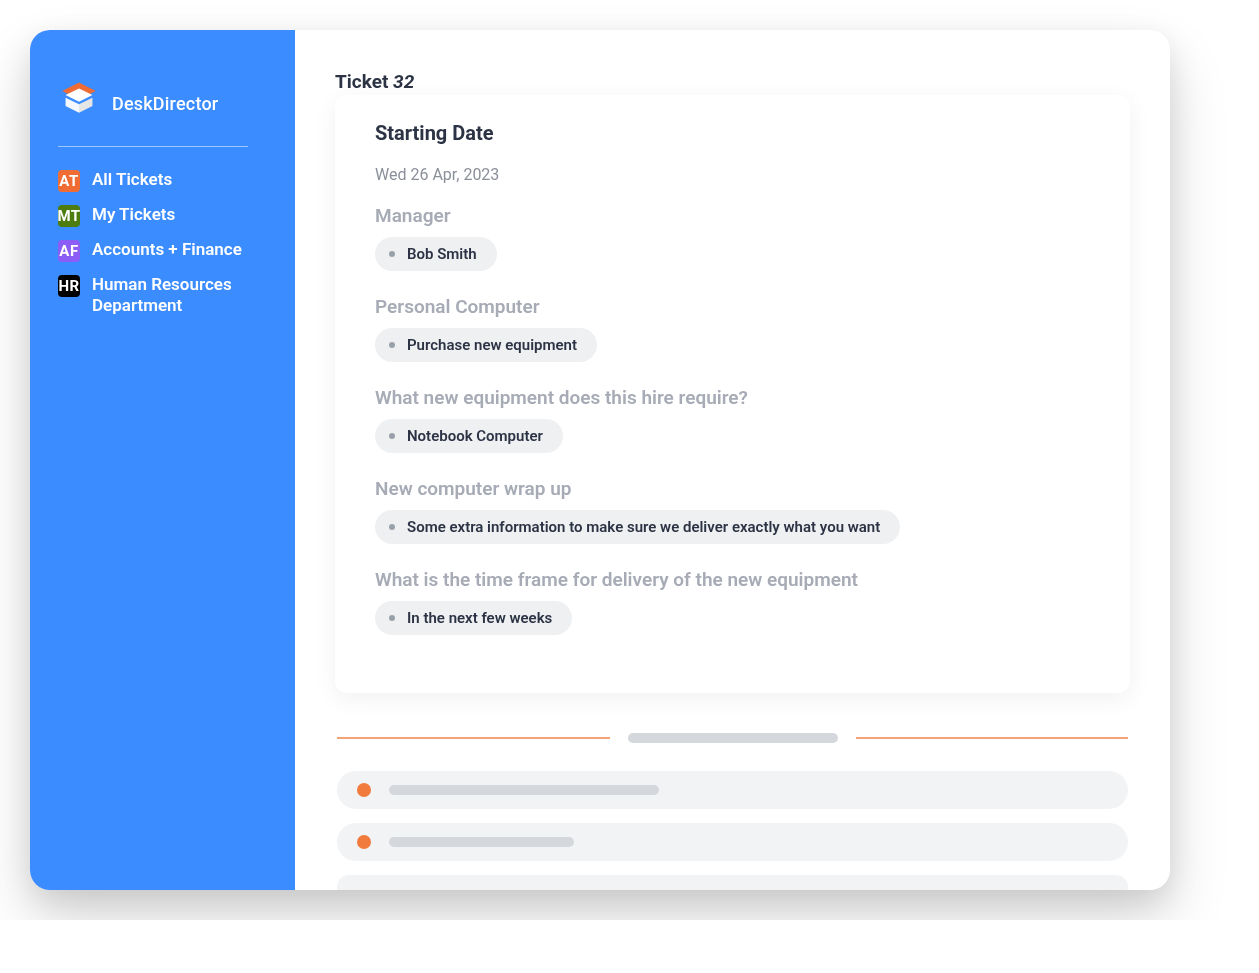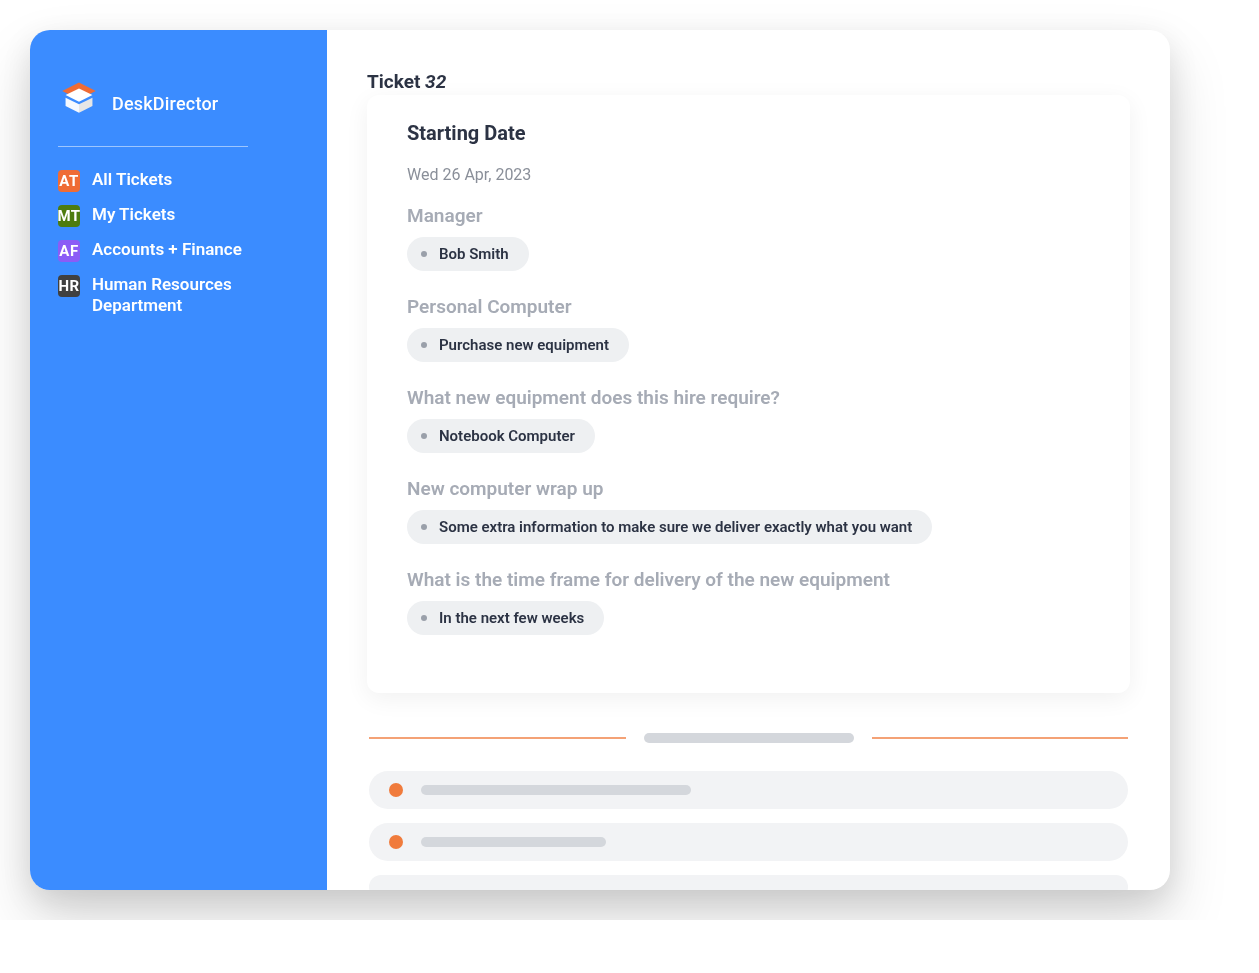--- a/index.html
+++ b/index.html
@@ -12,21 +12,21 @@
     width: 1140px;
     height: 860px;
     border-radius: 20px;
     overflow: hidden;
     display: flex;
     box-shadow: 0 30px 60px rgba(0,0,0,0.15), 0 10px 30px rgba(0,0,0,0.1);
     background: #fff;
   }
   
   .sidebar {
-    width: 297px;
+    width: 265px;
     background: #3b8cff;
     color: #fff;
     padding: 50px 28px 0 28px;
     flex-shrink: 0;
   }
   .brand {
     display: flex;
     align-items: center;
     gap: 12px;
     margin-bottom: 20px;
@@ -157,21 +157,21 @@
         </li>
         <li class="nav-item">
           <span class="nav-badge" style="background: #4d7c0f; color: rgb(255, 255, 255);">MT</span>
           <span>My Tickets</span>
         </li>
         <li class="nav-item">
           <span class="nav-badge" style="background: #8b5cf6; color: rgb(255, 255, 255);">AF</span>
           <span>Accounts + Finance</span>
         </li>
         <li class="nav-item">
-          <span class="nav-badge" style="background: #404040; color: rgb(255, 255, 255); text-align: center;">HR</span>
+          <span class="nav-badge" style="background: #000000; color: rgb(255, 255, 255); text-align: center;">HR</span>
           <span>Human Resources Department</span>
         </li>
       </ul>
   </aside>
 
   <main class="main">
     <h1 class="page-title">
       <span>Ticket</span>
       <span class="ticket-num">32</span>
     </h1>

